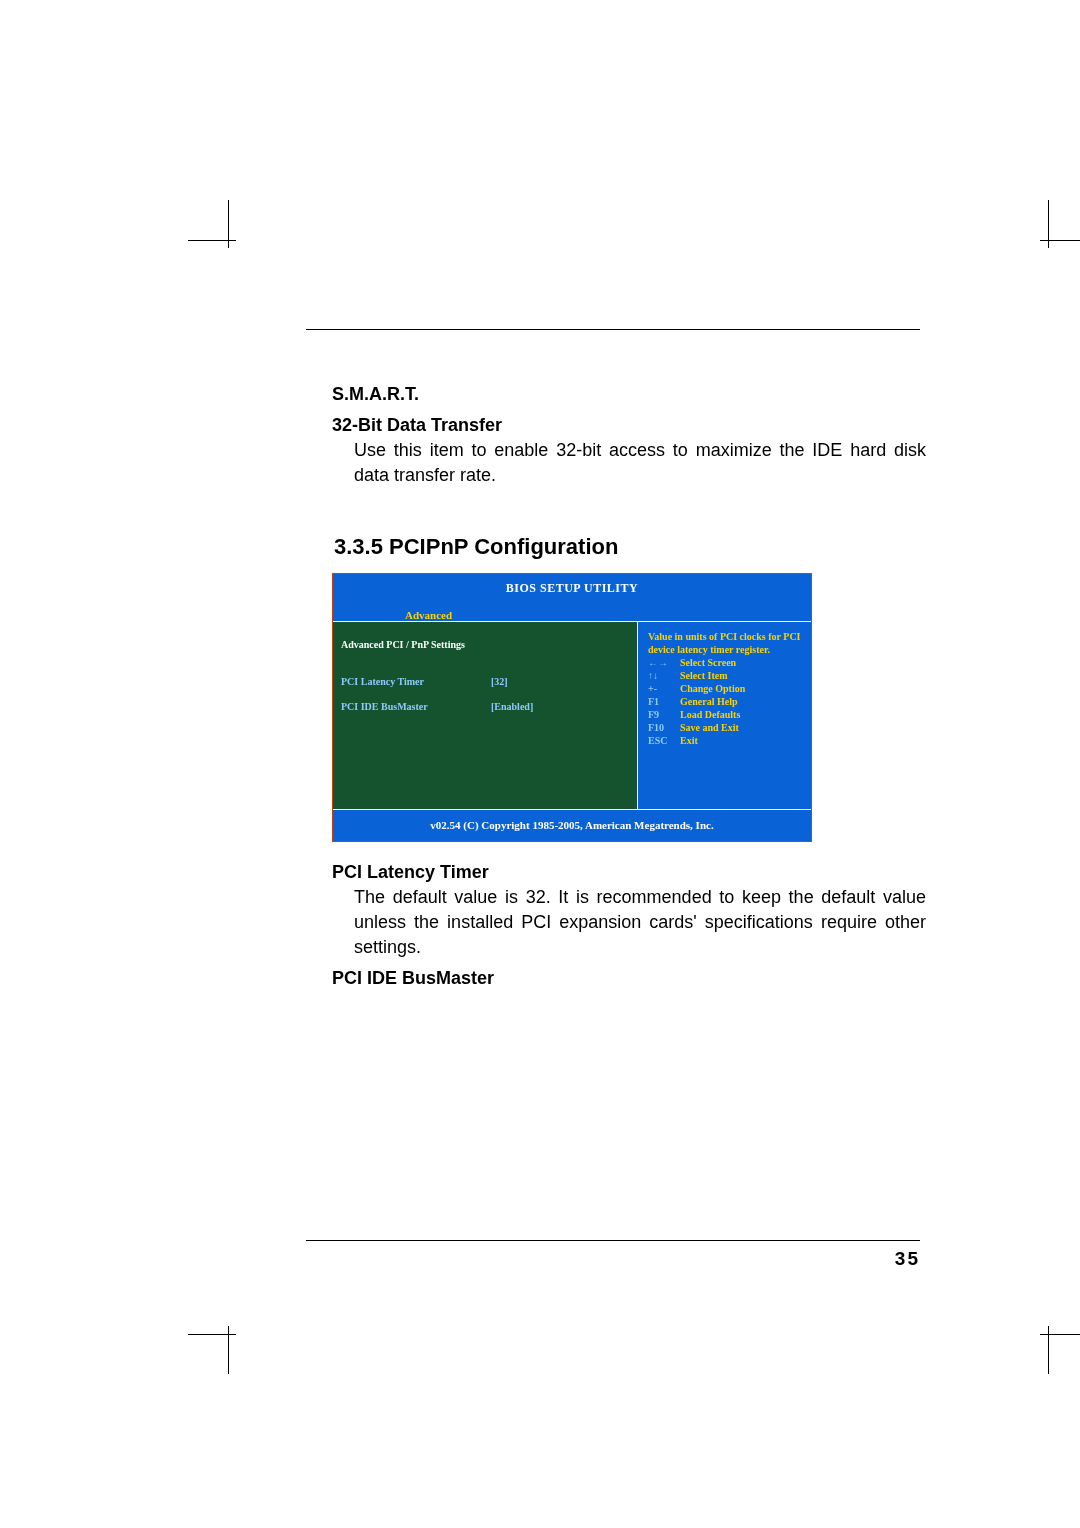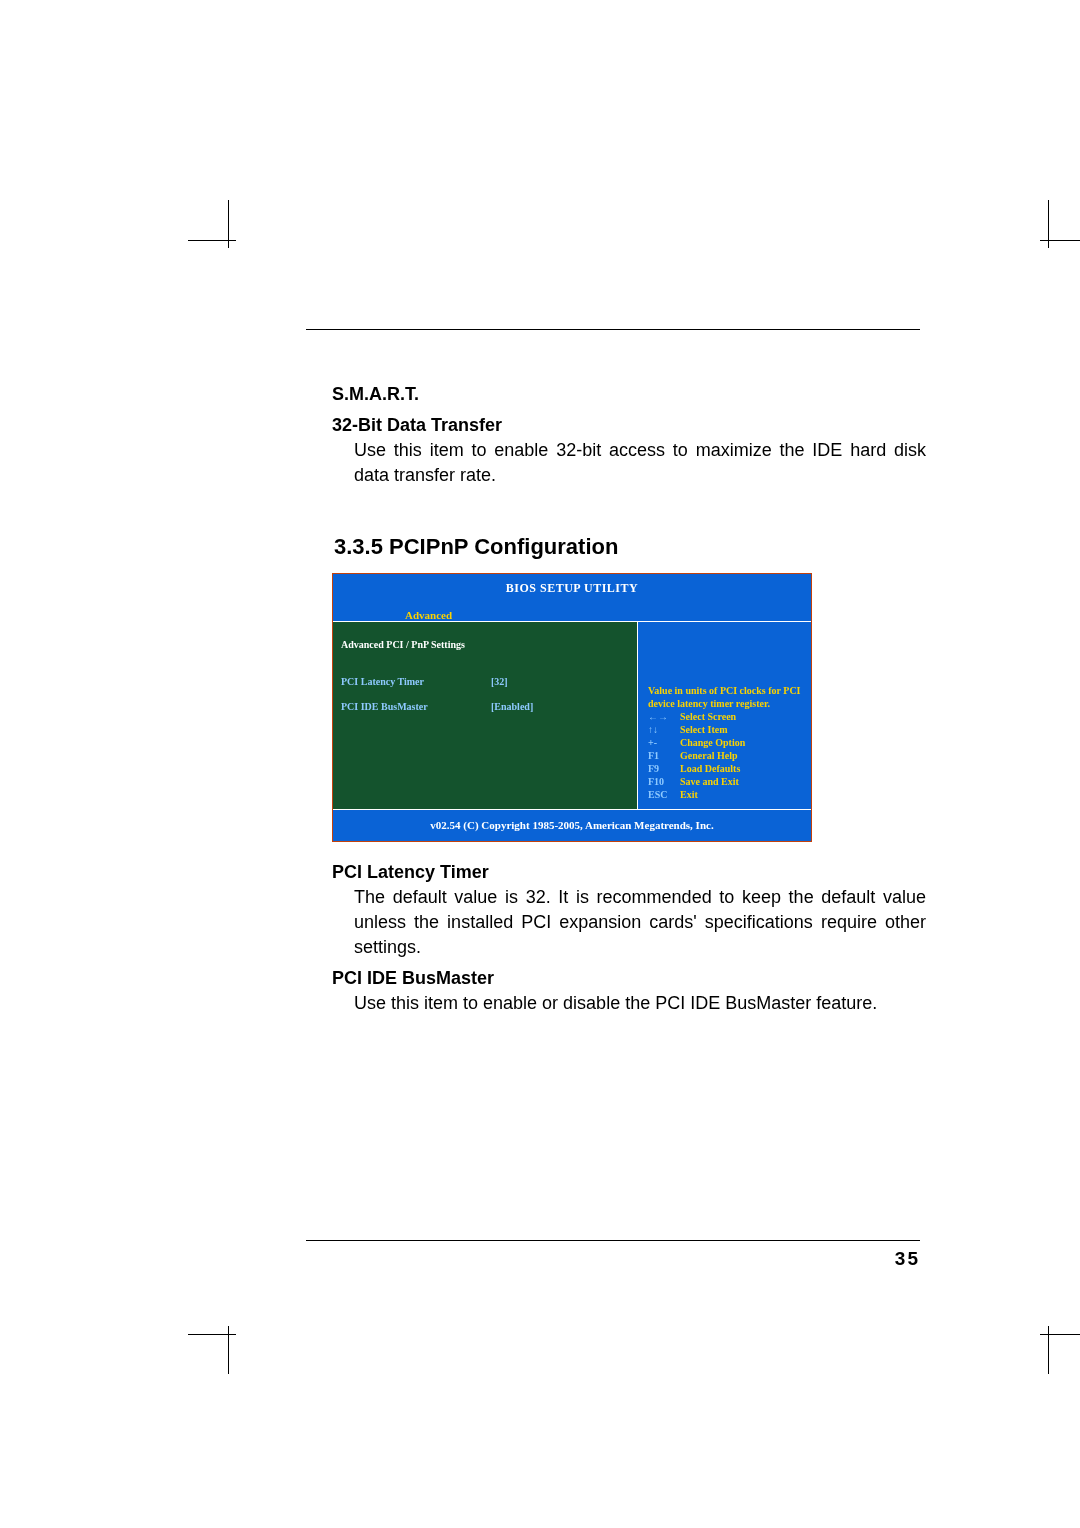--- a/index.html
+++ b/index.html
@@ -31,21 +31,21 @@
 .bios{margin-top:12px;width:478px;border:1px solid #c2410c;font-family:"Times New Roman",serif}
 .bios-header{background:#0a63d6;color:#fff;text-align:center;font-weight:bold;font-size:12px;letter-spacing:.5px;padding:2px 0}
 .bios-tabs{background:#0a63d6;height:18px;position:relative}
 .bios-tab{position:absolute;left:72px;top:0;color:#fad201;font-weight:bold;font-size:11px}
 .bios-body{display:flex;background:#0a63d6}
 .bios-left{width:288px;background:#14532d;border:1px solid #fff;border-left:0;border-bottom:0;padding:10px 8px 90px 8px;font-size:10px;color:#fff}
 .bios-left .h1{font-weight:bold;color:#fff;margin-bottom:12px}
 .bios-left .row{display:flex}
 .bios-left .lbl{color:#8fcaff;width:150px;font-weight:bold}
 .bios-left .val{color:#8fcaff;font-weight:bold}
-.bios-right{flex:1;background:#0a63d6;border-top:1px solid #fff;padding:8px 8px 8px 10px;font-size:10px;color:#fad201;font-weight:bold;display:flex;flex-direction:column;justify-content:flex-end}
+.bios-right{flex:1;background:#0a63d6;border-top:1px solid #fff;padding:8px 8px 8px 10px;font-size:10px;color:#fad201;font-weight:bold;display:flex;flex-direction:column;justify-content:flex-start}
 .bios-help{line-height:13px}
 .bios-keys{line-height:13px}
 .bios-keys .k{display:flex}
 .bios-keys .k .kk{color:#8fcaff;width:32px}
 .bios-keys .k .kd{color:#fad201}
 .bios-footer{background:#0a63d6;color:#fff;text-align:center;font-weight:bold;font-size:11px;padding:3px 0;border-top:1px solid #fff}
 </style>
 </head>
 <body>
 
@@ -130,20 +130,19 @@
           </div>
         </div>
       </div>
       <div class="bios-footer">v02.54 (C) Copyright 1985-2005, American Megatrends, Inc.</div>
     </div>
 
     <div class="item-title" style="margin-top:18px">PCI Latency Timer</div>
     <div class="item-body">The default value is 32. It is recommended to keep the default value unless the installed PCI expansion cards' specifications require other settings.</div>
 
     <div class="item-title" style="margin-top:6px">PCI IDE BusMaster</div>
-    <div class="item-body">Use this item to enable or disable the PCI IDE BusMaster feature.</div>
 
   </div>
 
   <div class="hr-bot"></div>
   <div class="pagenum">35</div>
 
 </div>
 
 </body></html>

